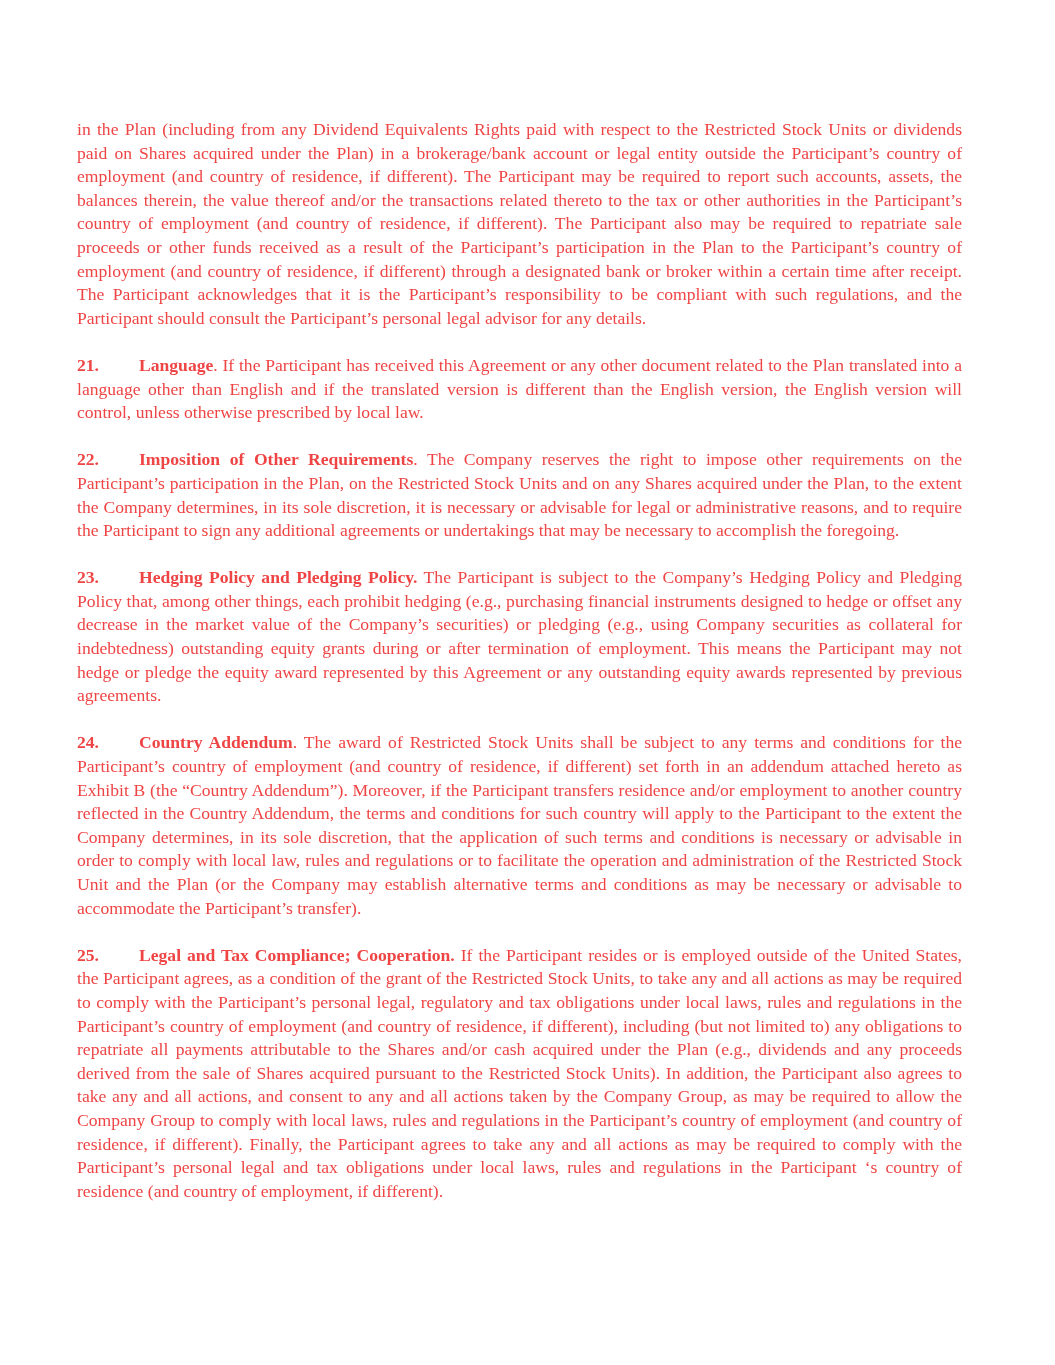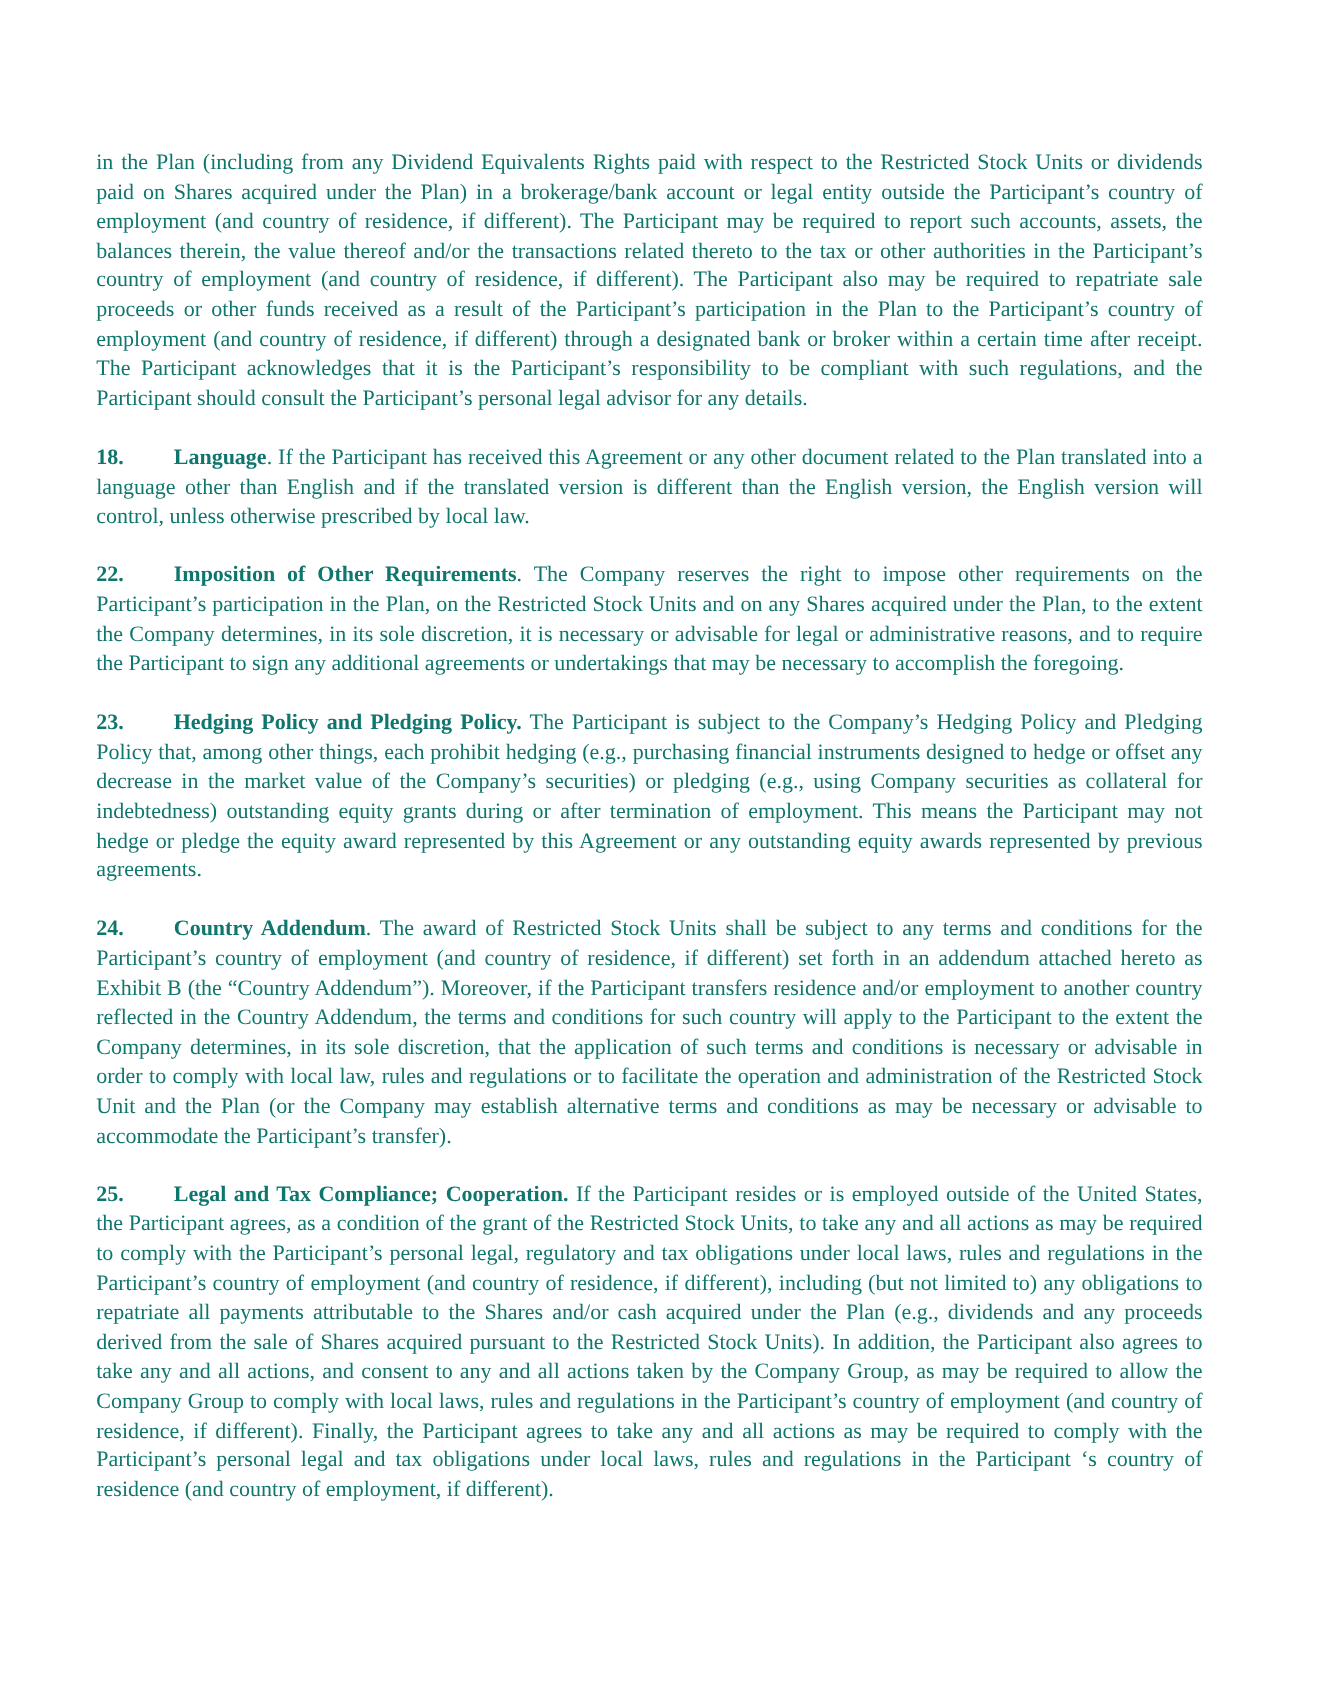--- a/index.html
+++ b/index.html
@@ -14,21 +14,21 @@
       overflow: hidden;
     }
     .page {
       position: absolute;
       left: 77px;
       top: 118px;
       width: 885px;
       font-family: "Liberation Serif", serif;
       font-size: 17.6px;
       line-height: 23.6px;
-      color: #0f766e;
+      color: #ef4444;
       text-align: justify;
     }
     .para {
       margin: 0 0 23.6px 0;
     }
     .num {
       font-weight: bold;
       display: inline-block;
       width: 62px;
     }
@@ -39,21 +39,21 @@
       font-weight: normal;
     }
   </style>
 </head>
 <body>
 
 <div class="page">
 
   <p class="para">in the Plan (including from any Dividend Equivalents Rights paid with respect to the Restricted Stock Units or dividends paid on Shares acquired under the Plan) in a brokerage/bank account or legal entity outside the Participant’s country of employment (and country of residence, if different).  The Participant may be required to report such accounts, assets, the balances therein, the value thereof and/or the transactions related thereto to the tax or other authorities in the Participant’s country of employment (and country of residence, if different).  The Participant also may be required to repatriate sale proceeds or other funds received as a result of the Participant’s participation in the Plan to the Participant’s country of employment (and country of residence, if different) through a designated bank or broker within a certain time after receipt. The Participant acknowledges that it is the Participant’s responsibility to be compliant with such regulations, and the Participant should consult the Participant’s personal legal advisor for any details.</p>
 
-  <p class="para"><span class="num">18.</span><span class="heading">Language</span><span>.</span><span>  If the Participant has received this Agreement or any other document related to the Plan translated into a language other than English and if the translated version is different than the English version, the English version will control, unless otherwise prescribed by local law.</span></p>
+  <p class="para"><span class="num">21.</span><span class="heading">Language</span><span>.</span><span>  If the Participant has received this Agreement or any other document related to the Plan translated into a language other than English and if the translated version is different than the English version, the English version will control, unless otherwise prescribed by local law.</span></p>
 
   <p class="para"><span class="num">22.</span><span class="heading">Imposition of Other Requirements</span><span>.</span><span>  The Company reserves the right to impose other requirements on the Participant’s participation in the Plan, on the Restricted Stock Units and on any Shares acquired under the Plan, to the extent the Company determines, in its sole discretion,  it is necessary or advisable for legal or administrative reasons, and to require the Participant to sign any additional agreements or undertakings that may be necessary to accomplish the foregoing.</span></p>
 
   <p class="para"><span class="num">23.</span><span class="heading">Hedging Policy and Pledging Policy.</span><span> The Participant is subject to the Company’s Hedging Policy and Pledging Policy that, among other things, each prohibit hedging (e.g., purchasing financial instruments designed to hedge or offset any decrease in the market value of the Company’s securities) or pledging (e.g., using Company securities as collateral for indebtedness) outstanding equity grants during or after termination of employment. This means the Participant may not hedge or pledge the equity award represented by this Agreement or any outstanding equity awards represented by previous agreements.</span></p>
 
   <p class="para"><span class="num">24.</span><span class="heading">Country Addendum</span><span>.</span><span>  The award of Restricted Stock Units shall be subject to any terms and conditions for the Participant’s country of employment (and country of residence, if different) set forth in an addendum attached hereto as </span><span class="bold">Exhibit B</span><span> (the “Country Addendum”).  Moreover, if the Participant transfers residence and/or employment to another country reflected in the Country Addendum, the terms and conditions for such country will apply to the Participant to the extent the Company determines, in its sole discretion, that the application of such terms and conditions is necessary or advisable in order to comply with local law, rules and regulations or to facilitate the operation and administration of the Restricted Stock Unit and the Plan (or the Company may establish alternative terms and conditions as may be necessary or advisable to accommodate the Participant’s transfer).</span></p>
 
   <p class="para"><span class="num">25.</span><span class="heading">Legal and Tax Compliance; Cooperation.</span><span>   If the Participant resides or is employed outside of the United States, the Participant agrees, as a condition of the grant of the Restricted Stock Units, to take any and all actions as may be required to comply with the Participant’s personal legal, regulatory and tax obligations under local laws, rules and regulations in the Participant’s country of employment (and country of residence, if different), including (but not limited to) any obligations to repatriate all payments attributable to the Shares and/or cash acquired under the Plan (e.g., dividends and any proceeds derived from the sale of Shares acquired pursuant to the Restricted Stock Units). In addition, the Participant also agrees to take any and all actions, and consent to any and all actions taken by the Company Group, as may be required to allow the Company Group to comply with local laws, rules and regulations in the Participant’s country of employment (and country of residence, if different). Finally, the Participant agrees to take any and all actions as may be required to comply with the Participant’s personal legal and tax obligations under local laws, rules and regulations in the Participant ‘s country of residence (and country of employment, if different).</span></p>
 
 </div>

